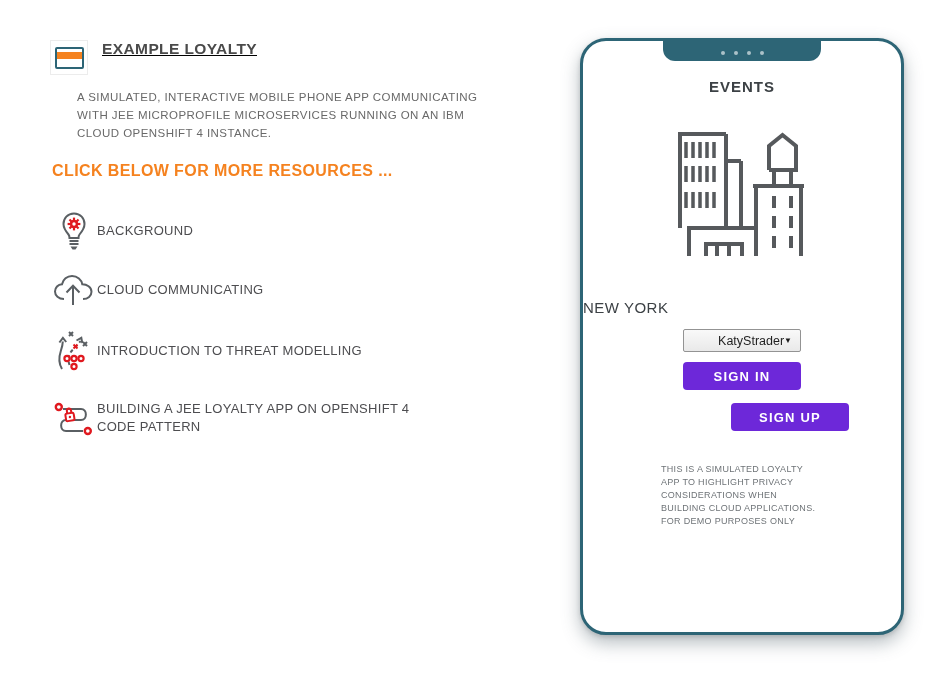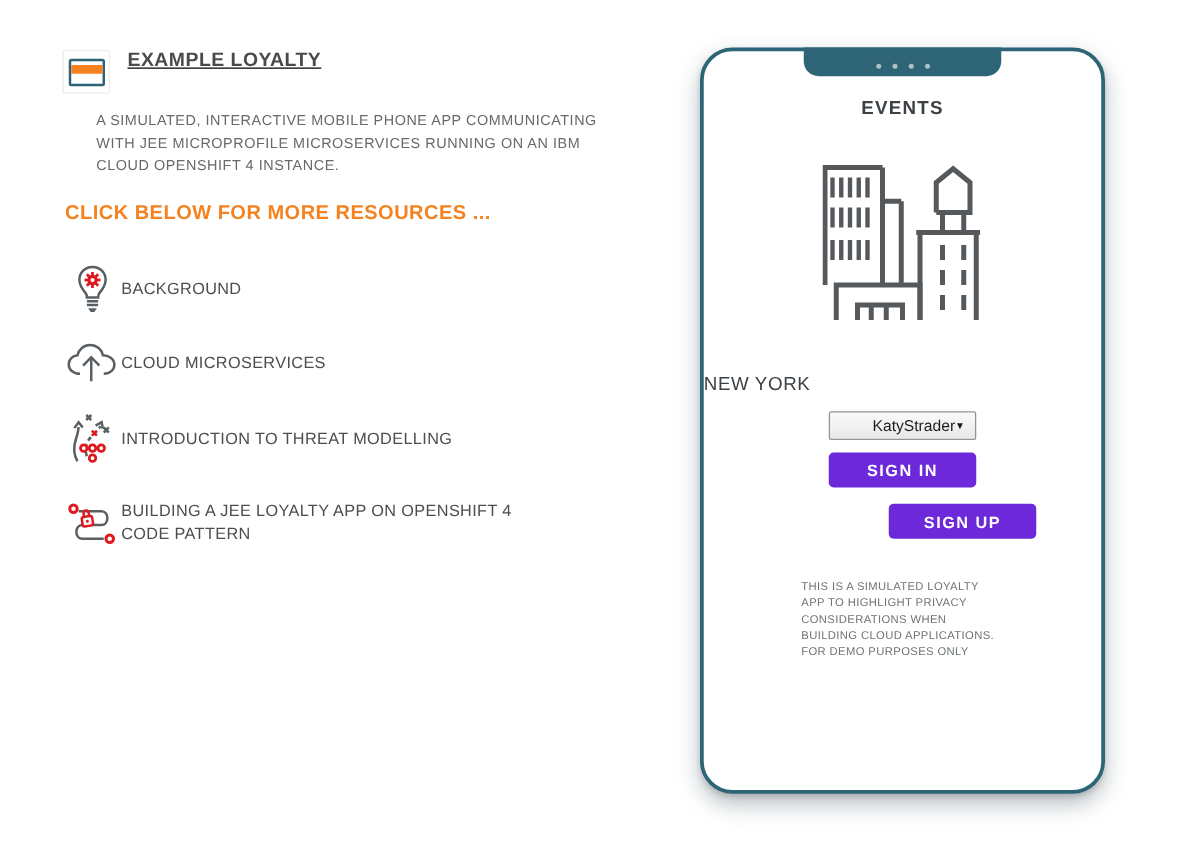--- a/index.html
+++ b/index.html
@@ -29,21 +29,21 @@
   .resource-row{position:absolute;left:50px;display:flex;align-items:center;cursor:pointer;}
   .resource-icon{width:47px;flex:none;display:flex;justify-content:center;align-items:center;}
   .resource-label{font-size:13px;font-weight:400;color:#4d4d50;letter-spacing:.3px;line-height:18px;}
   .row-1{top:210px;height:42px;}
   .row-2{top:269px;height:42px;}
   .row-3{top:328px;height:46px;}
   .row-4{top:396px;height:44px;}
   .row-4 .resource-label{width:350px;}
 
   
-  .phone{position:absolute;left:560px;top:38px;width:324px;height:597px;box-sizing:border-box;
+  .phone{position:absolute;left:580px;top:38px;width:324px;height:597px;box-sizing:border-box;
     border:3px solid #2d6576;border-radius:26px;background:#fff;
     box-shadow:0 8px 18px rgba(96,110,120,.45), 0 2px 4px rgba(0,0,0,.15);}
   .notch{position:absolute;top:-3px;left:50%;transform:translateX(-50%);width:158px;height:23px;
     background:#2d6576;border-radius:0 0 12px 12px;display:flex;justify-content:center;
     align-items:flex-end;gap:9px;padding-bottom:6px;box-sizing:border-box;}
   .notch .dot{width:4px;height:4px;border-radius:50%;background:rgba(255,255,255,.6);}
 
   .screen-title{position:absolute;top:37px;left:0;right:0;text-align:center;
     font-size:15px;font-weight:700;color:#3c4145;letter-spacing:1px;}
   .city-art{position:absolute;top:91px;left:50%;transform:translateX(-50%);}
@@ -108,21 +108,21 @@
 </div>
 
 <div class="resource-row row-2">
   <div class="resource-icon">
     <svg width="41" height="33" viewBox="0 0 41 33">
       <path d="M11 25 C5.5 25 2 21.5 2 17.5 C2 13.5 5 10.5 9 10.2 C10 5.5 14 2 19 2 C24.5 2 28.5 5.8 29.3 10.2 C33.8 10.2 38.5 13 38.5 17.8 C38.5 21.8 35 25 30 25" fill="none" stroke="#5a5f63" stroke-width="2"></path>
       <path d="M20 31 V12.5" stroke="#5a5f63" stroke-width="2"></path>
       <path d="M13.5 18.5 L20 11.8 L26.5 18.5" fill="none" stroke="#5a5f63" stroke-width="2"></path>
     </svg>
   </div>
-  <div class="resource-label">CLOUD MICROSERVICES</div>
+  <div class="resource-label">CLOUD COMMUNICATING</div>
 </div>
 
 <div class="resource-row row-3">
   <div class="resource-icon">
     <svg width="38" height="42" viewBox="0 0 38 42">
       <path d="M7 39 C4 34 3.8 27 5.8 21 C6.8 18 7.8 14.5 7.8 11.5" fill="none" stroke="#5a5f63" stroke-width="2"></path>
       <path d="M4.4 12.5 L7.9 7.8 L11.2 12" fill="none" stroke="#5a5f63" stroke-width="2"></path>
       <path d="M14.5 35 C12.5 29 13.5 24 17.5 20 C20.5 17 23.5 14 25.5 11" fill="none" stroke="#5a5f63" stroke-width="2" stroke-dasharray="3.5 3"></path>
       <path d="M21.5 10.5 L26.3 7.8 L27.3 13" fill="none" stroke="#5a5f63" stroke-width="2"></path>
       <path d="M14 2 L18 6 M18 2 L14 6" stroke="#5a5f63" stroke-width="2"></path>

